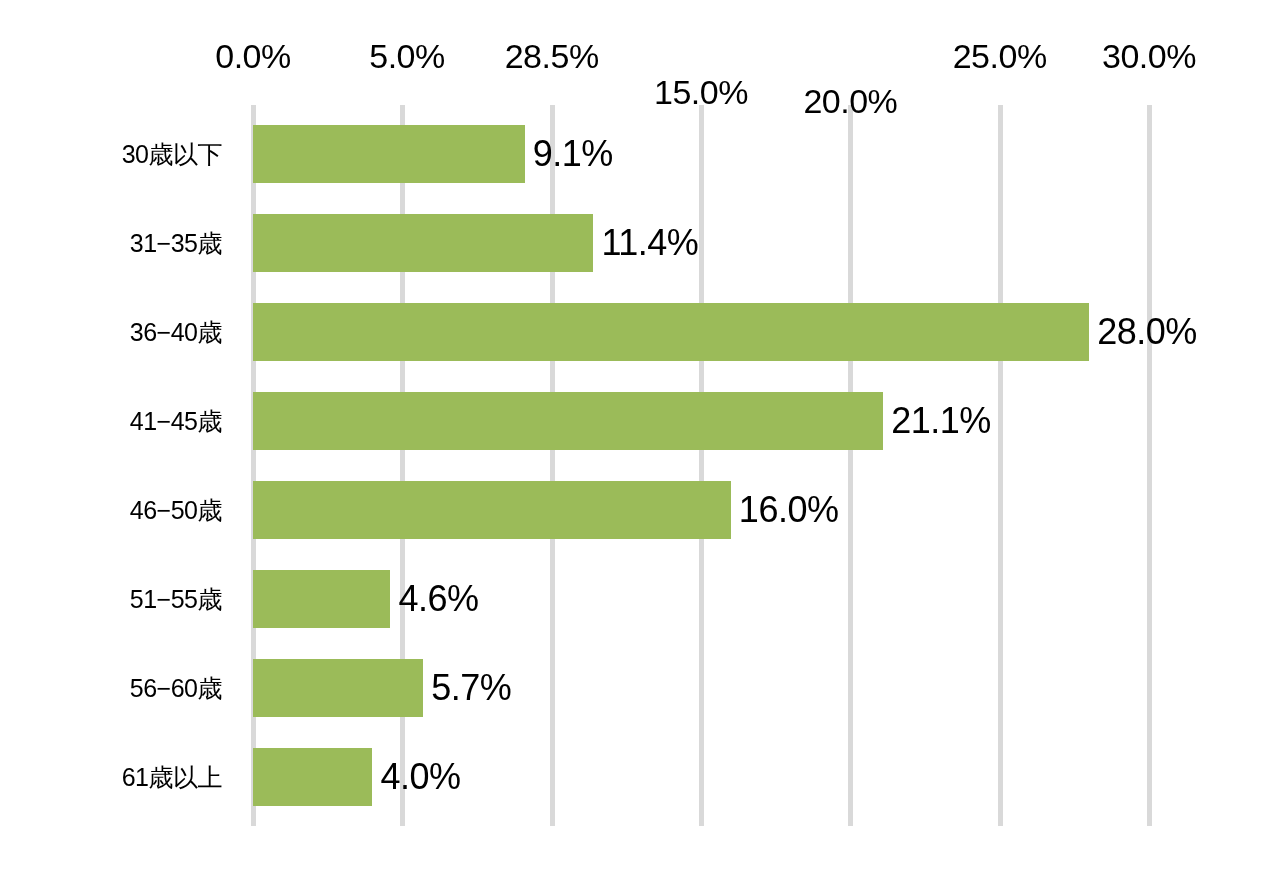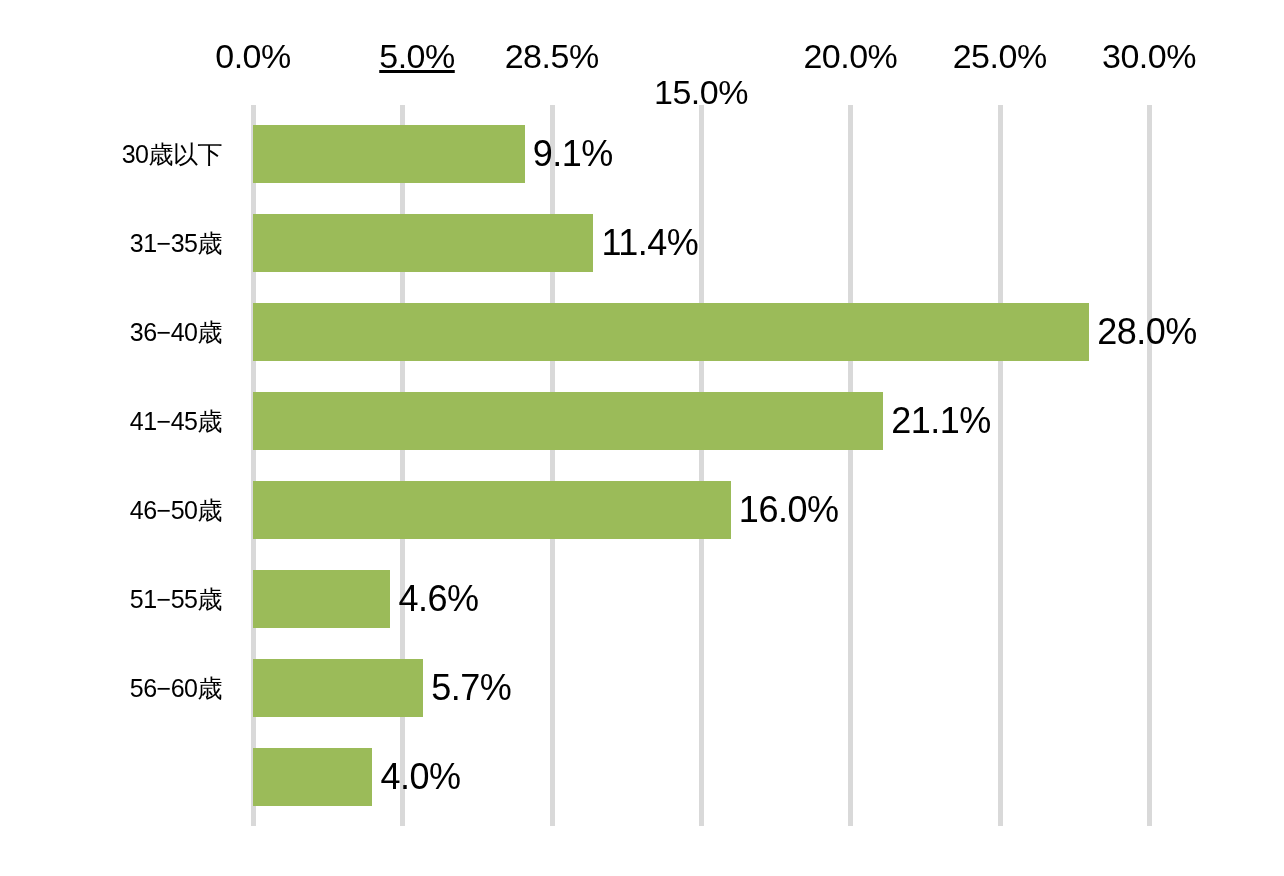--- a/index.html
+++ b/index.html
@@ -96,24 +96,24 @@
         <div class="gridline" style="left: 251px;"></div>
         <div class="gridline" style="left: 400.333px;"></div>
         <div class="gridline" style="left: 549.667px;"></div>
         <div class="gridline" style="left: 699px;"></div>
         <div class="gridline" style="left: 848.333px;"></div>
         <div class="gridline" style="left: 997.667px;"></div>
         <div class="gridline" style="left: 1147px;"></div>
       </div>
     <div id="tick-labels">
         <div class="tick-label" style="left: 253px;">0.0%</div>
-        <div class="tick-label" style="left: 417px; text-decoration: underline;">5.0%</div>
+        <div class="tick-label" style="left: 407px;">5.0%</div>
         <div class="tick-label" style="left: 551.667px;">28.5%</div>
         <div class="tick-label" style="left: 701px; margin-top: 36px;">15.0%</div>
-        <div class="tick-label" style="left: 850.333px;">20.0%</div>
+        <div class="tick-label" style="left: 850.333px; margin-top: 45px;">20.0%</div>
         <div class="tick-label" style="left: 999.667px;">25.0%</div>
         <div class="tick-label" style="left: 1149px;">30.0%</div>
       </div>
     <div id="bar-rows">
         <div class="bar-row" style="top: 125px;">
           <div class="cat-label">30歳以下</div>
           <div class="bar" style="width: 271.787px; background: rgb(155, 187, 89);"></div>
           <div class="value-label" style="left: 524.787px;">9.1%</div>
         </div>
         <div class="bar-row" style="top: 214px;">
@@ -140,18 +140,19 @@
           <div class="cat-label">51−55歳</div>
           <div class="bar" style="width: 137.387px; background: rgb(155, 187, 89);"></div>
           <div class="value-label" style="left: 390.387px;">4.6%</div>
         </div>
         <div class="bar-row" style="top: 659px;">
           <div class="cat-label">56−60歳</div>
           <div class="bar" style="width: 170.24px; background: rgb(155, 187, 89);"></div>
           <div class="value-label" style="left: 423.24px;">5.7%</div>
         </div>
         <div class="bar-row" style="top: 748px;">
+          <div class="cat-label">61歳以上</div>
           <div class="bar" style="width: 119.467px; background: rgb(155, 187, 89);"></div>
           <div class="value-label" style="left: 372.467px;">4.0%</div>
         </div>
       </div>
   </div>
 </div>
 
 </body></html>

